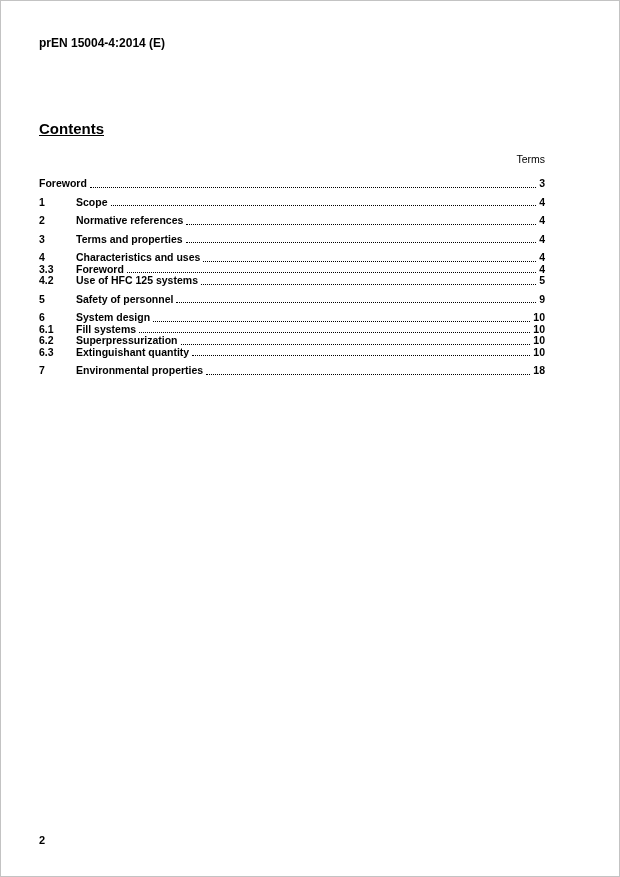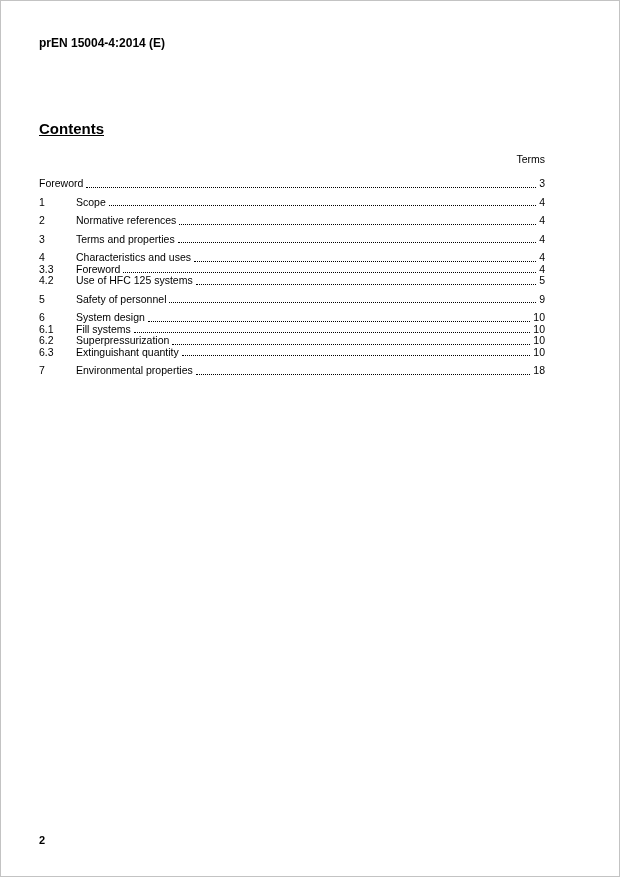--- a/index.html
+++ b/index.html
@@ -52,21 +52,21 @@
   .toc {
     position: absolute;
     top: 177px;
     left: 38px;
     right: 74px;
   }
   .toc-row {
     display: flex;
     align-items: baseline;
     font-size: 10.5px;
-    font-weight: normal;
+    font-weight: bold;
     line-height: 11.5px;
   }
   .toc-row.group-start {
     margin-top: 7px;
   }
   .toc-num {
     flex: 0 0 37px;
   }
   .toc-num:empty {
     display: none;

